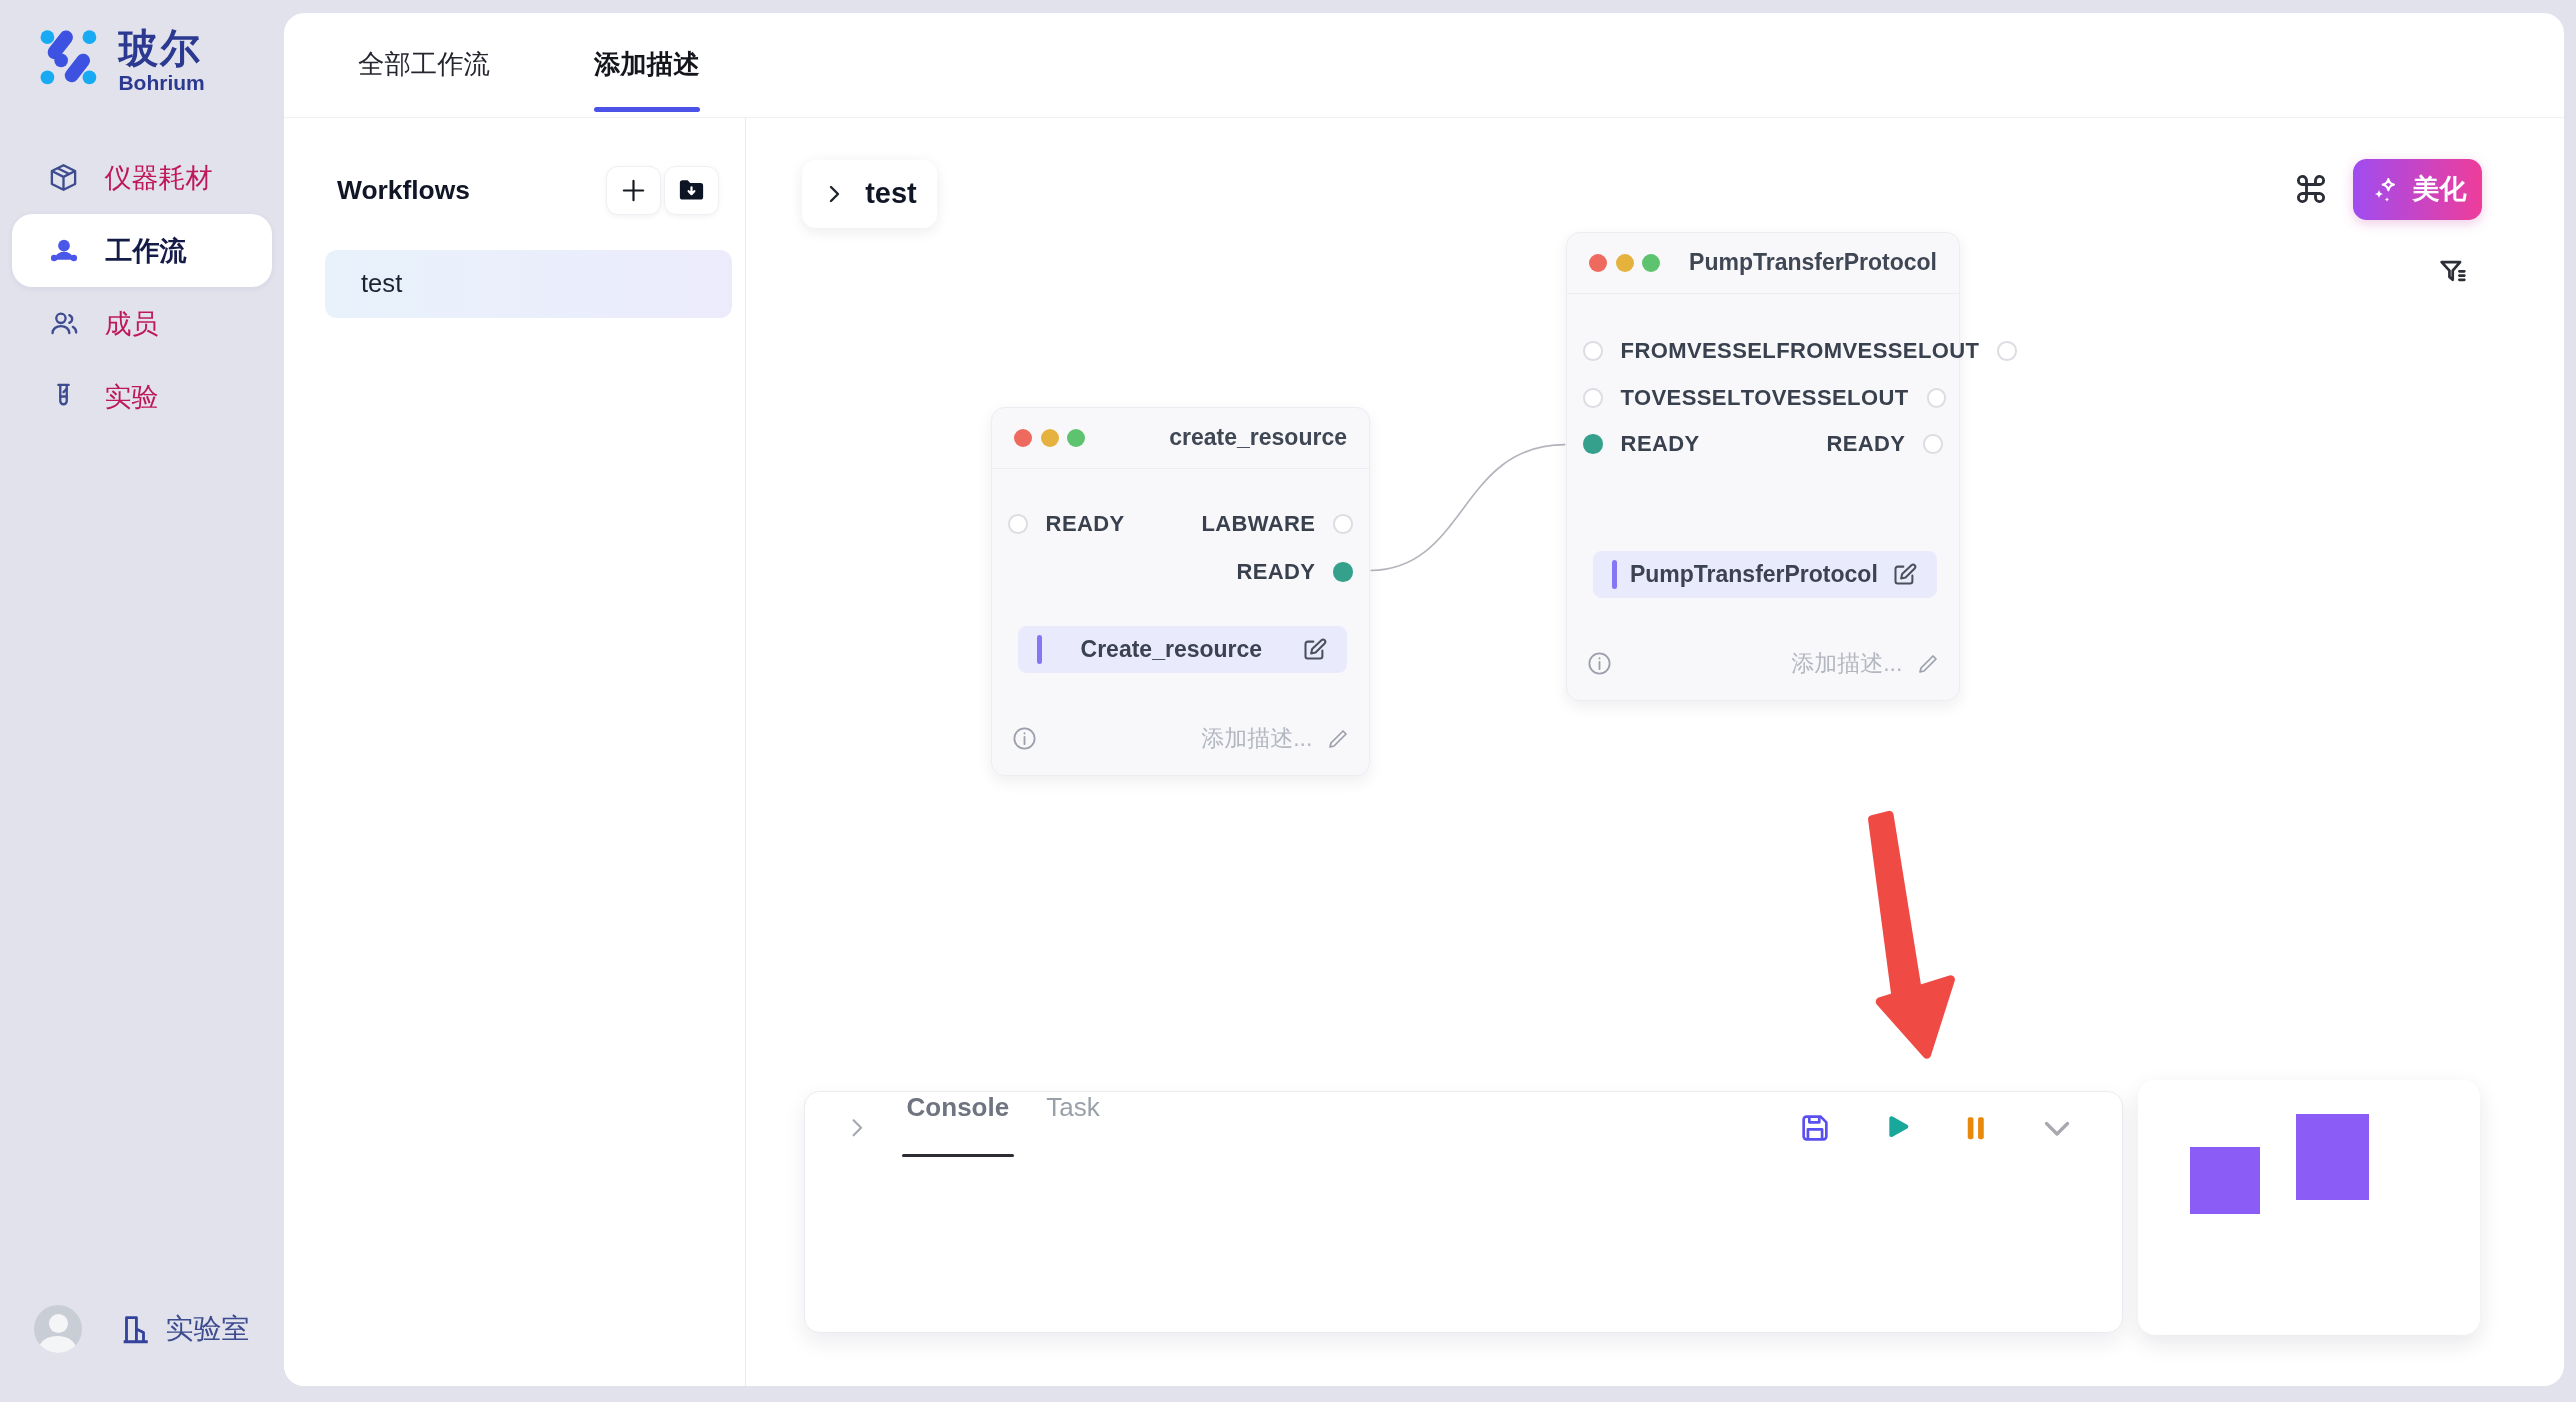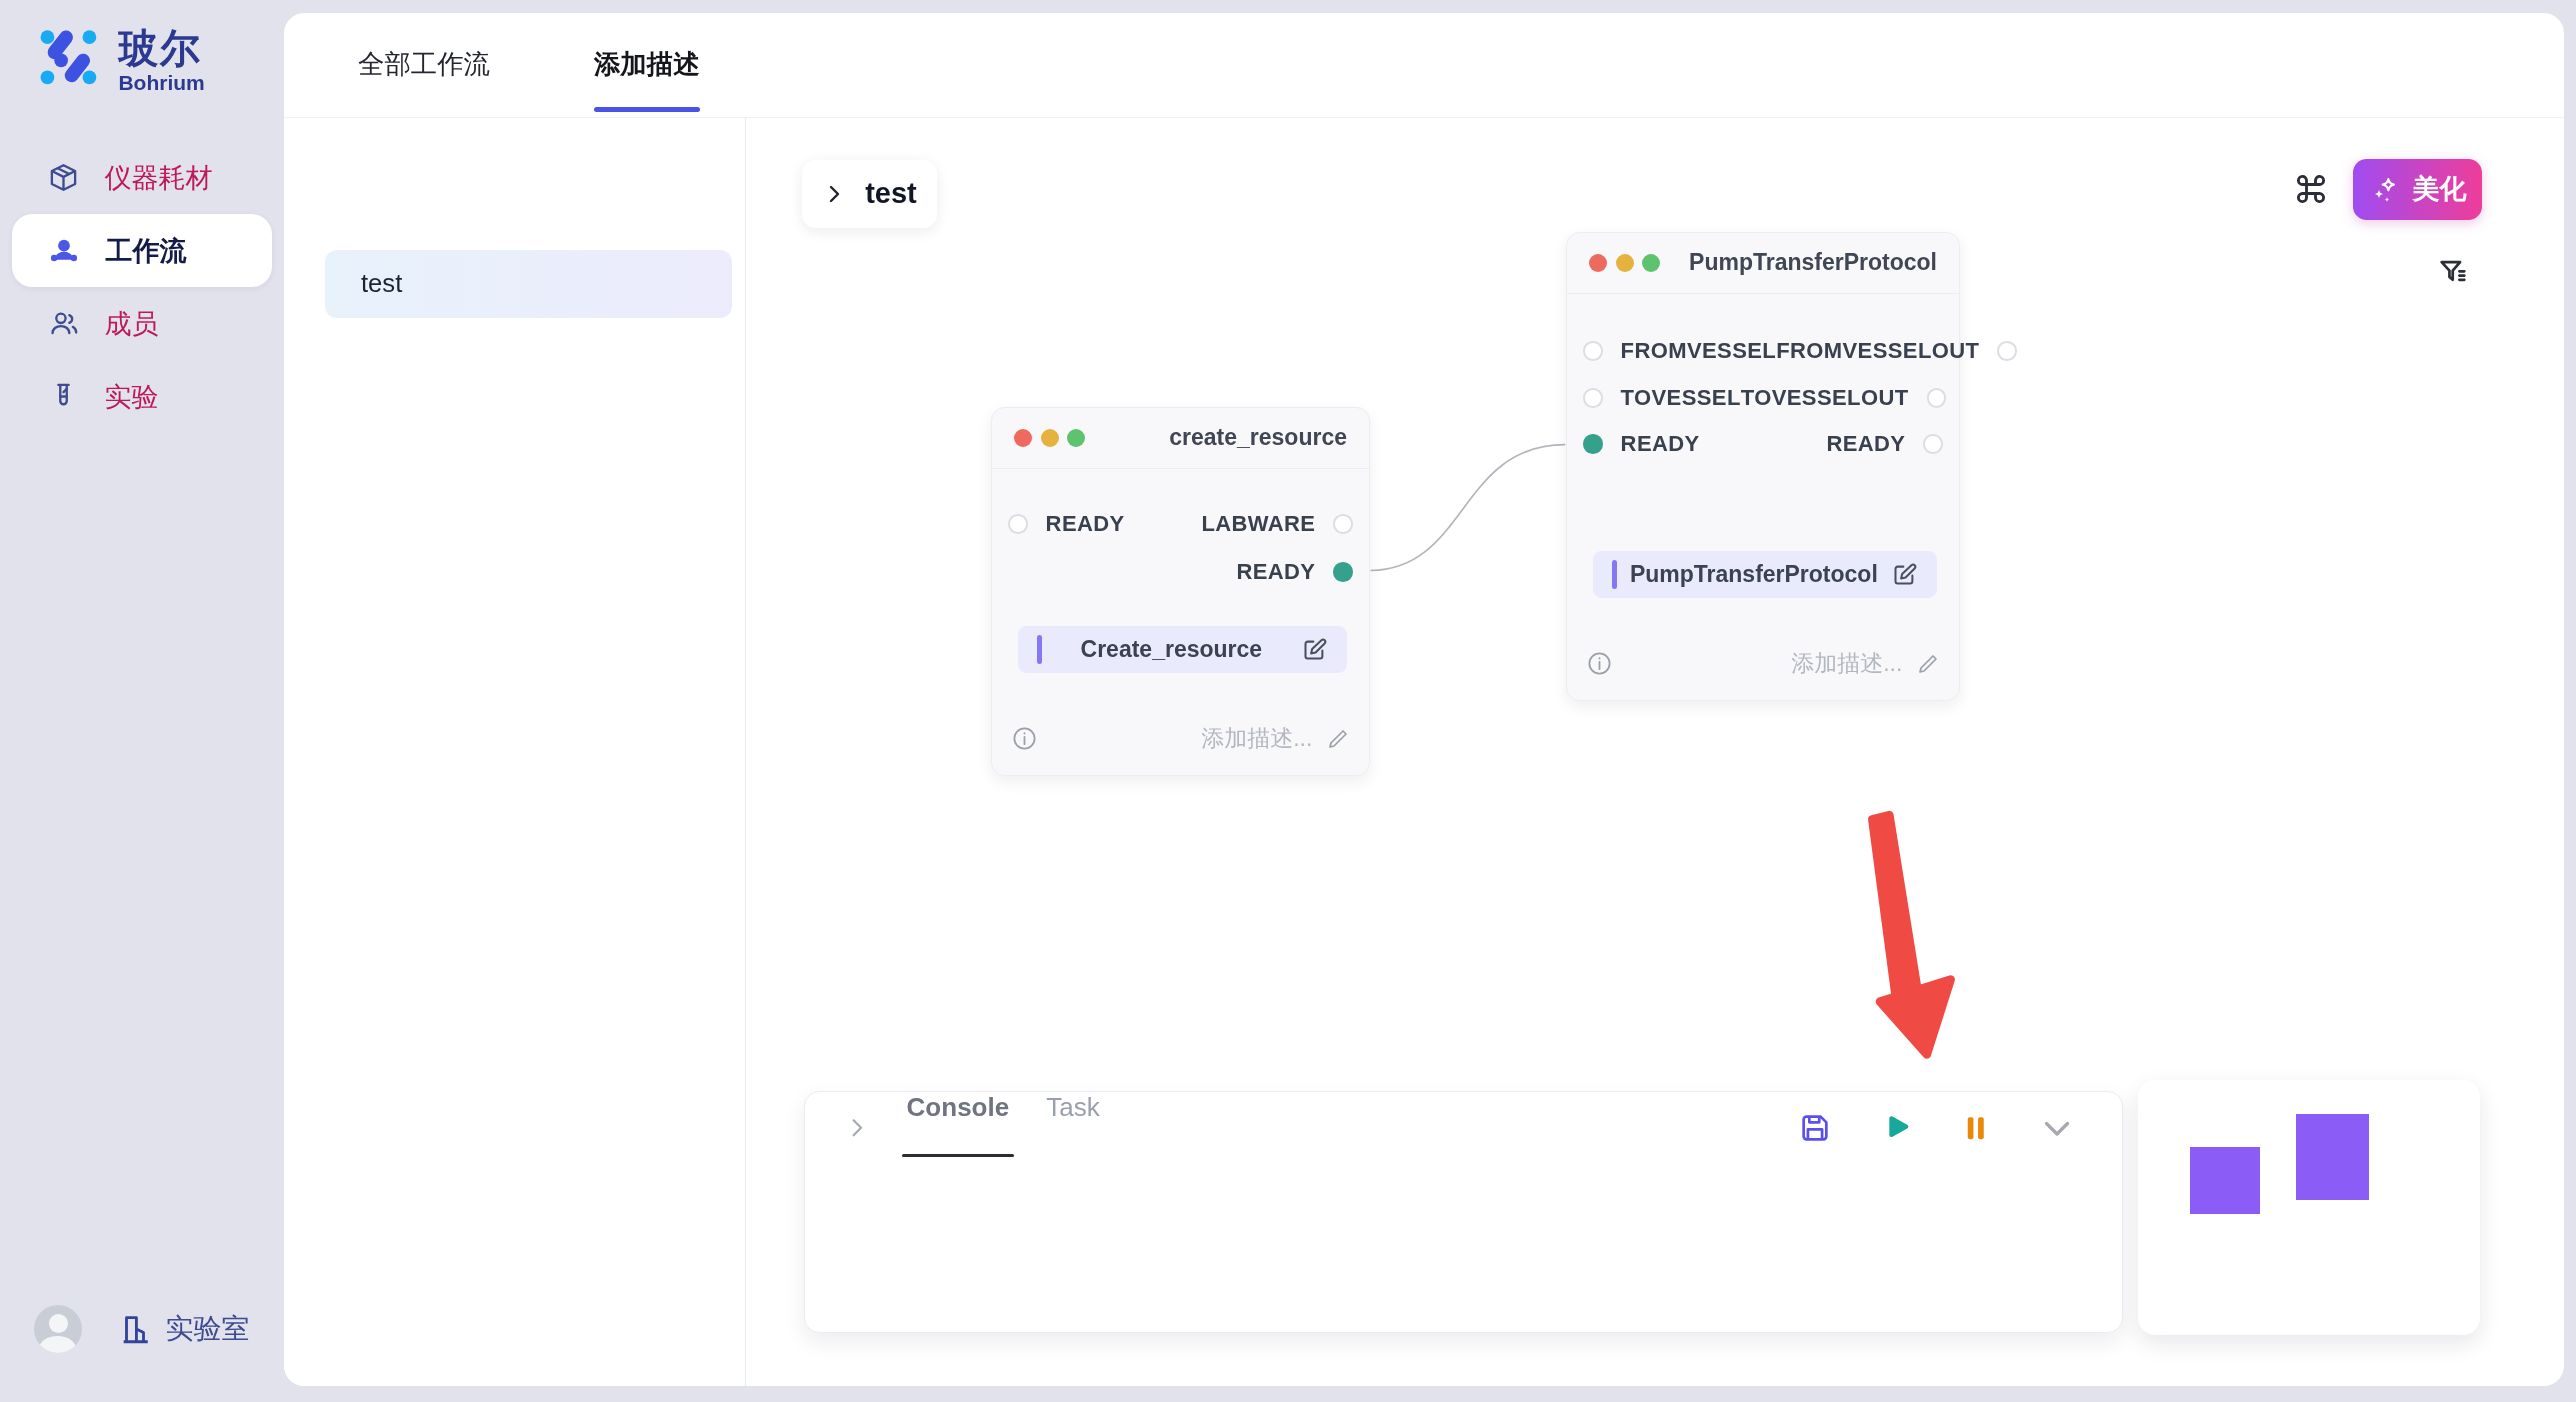--- a/index.html
+++ b/index.html
@@ -175,20 +175,34 @@
   <div class="tabbar">
     <div class="tab">
       <span>全部工作流</span>
     </div>
     <div class="tab active">
       <span>添加描述</span>
     </div>
   </div>
 
   <div class="listpanel">
+    <div class="listpanel-head">
+      <span class="listpanel-title">Workflows</span>
+      <div class="sq-btn">
+        <svg width="29" height="29" viewBox="0 0 24 24" fill="none" stroke="#14181f" stroke-width="1.8" stroke-linecap="round">
+          <path d="M12 4v16M4 12h16"></path>
+        </svg>
+      </div>
+      <div class="sq-btn">
+        <svg width="31" height="31" viewBox="0 0 24 24">
+          <path d="M3 6a2 2 0 0 1 2-2h4l2 2.2h8A2 2 0 0 1 21 8.2V17a2 2 0 0 1-2 2H5a2 2 0 0 1-2-2z" fill="#0d1524"></path>
+          <path d="M12 9.5v5M9.8 12.5l2.2 2.3 2.2-2.3" stroke="#fff" stroke-width="1.7" fill="none" stroke-linecap="round" stroke-linejoin="round"></path>
+        </svg>
+      </div>
+    </div>
     <div class="wf-item">
       <span>test</span>
     </div>
   </div>
 
   <div class="abs crumb">
     <span>
       <svg width="24" height="24" viewBox="0 0 24 24" fill="none" stroke="#20242c" stroke-width="2.4" stroke-linecap="round" stroke-linejoin="round">
         <path d="M9 5l7 7-7 7"></path>
       </svg>

